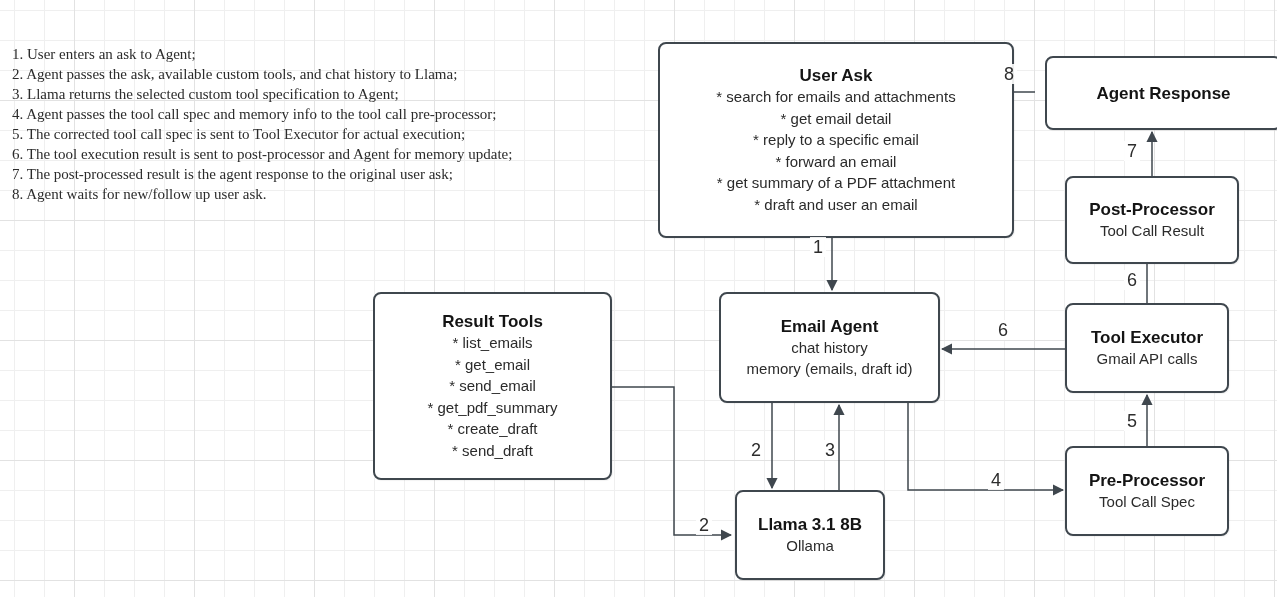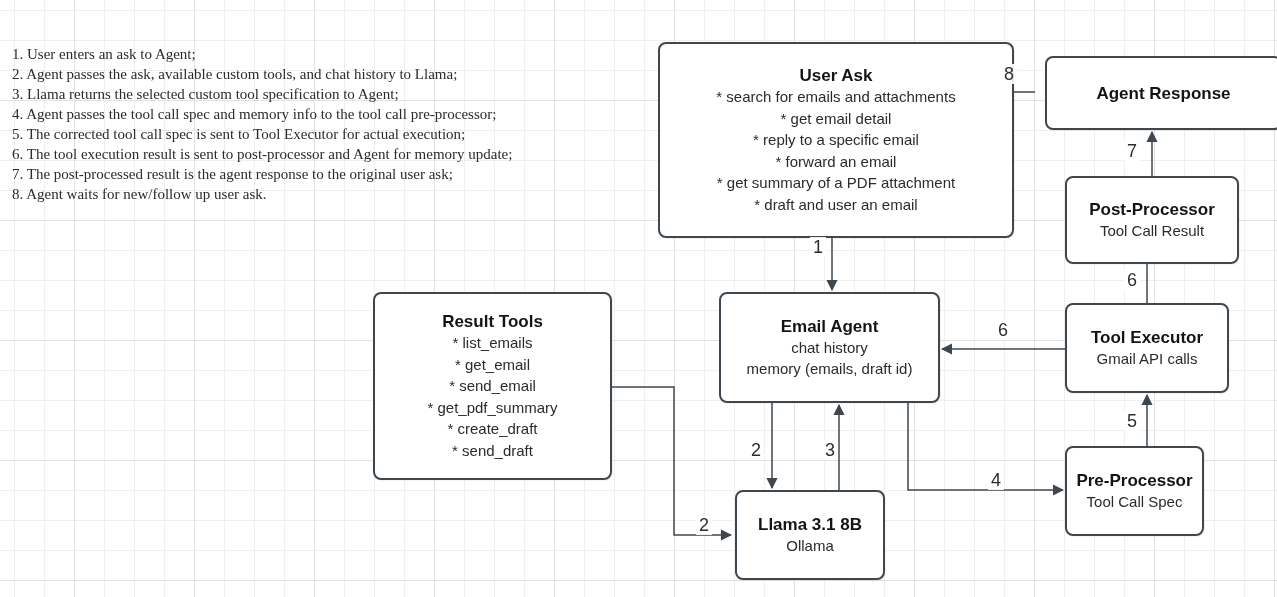--- a/index.html
+++ b/index.html
@@ -131,21 +131,21 @@
   <div class="node" style="left:1065px; top:176px; width:174px; height:88px;">
     <div class="title">Post-Processor</div>
     <div class="sub">Tool Call Result</div>
   </div>
 
   <div class="node" style="left:1065px; top:303px; width:164px; height:90px;">
     <div class="title">Tool Executor</div>
     <div class="sub">Gmail API calls</div>
   </div>
 
-  <div class="node" style="left:1065px; top:446px; width:139px; height:90px;">
+  <div class="node" style="left:1065px; top:446px; width:164px; height:90px;">
     <div class="title">Pre-Processor</div>
     <div class="sub">Tool Call Spec</div>
   </div>
 
   <div class="node" style="left:719px; top:292px; width:221px; height:111px;">
     <div class="title">Email Agent</div>
     <div class="sub">chat history</div>
     <div class="sub">memory (emails, draft id)</div>
   </div>
 

